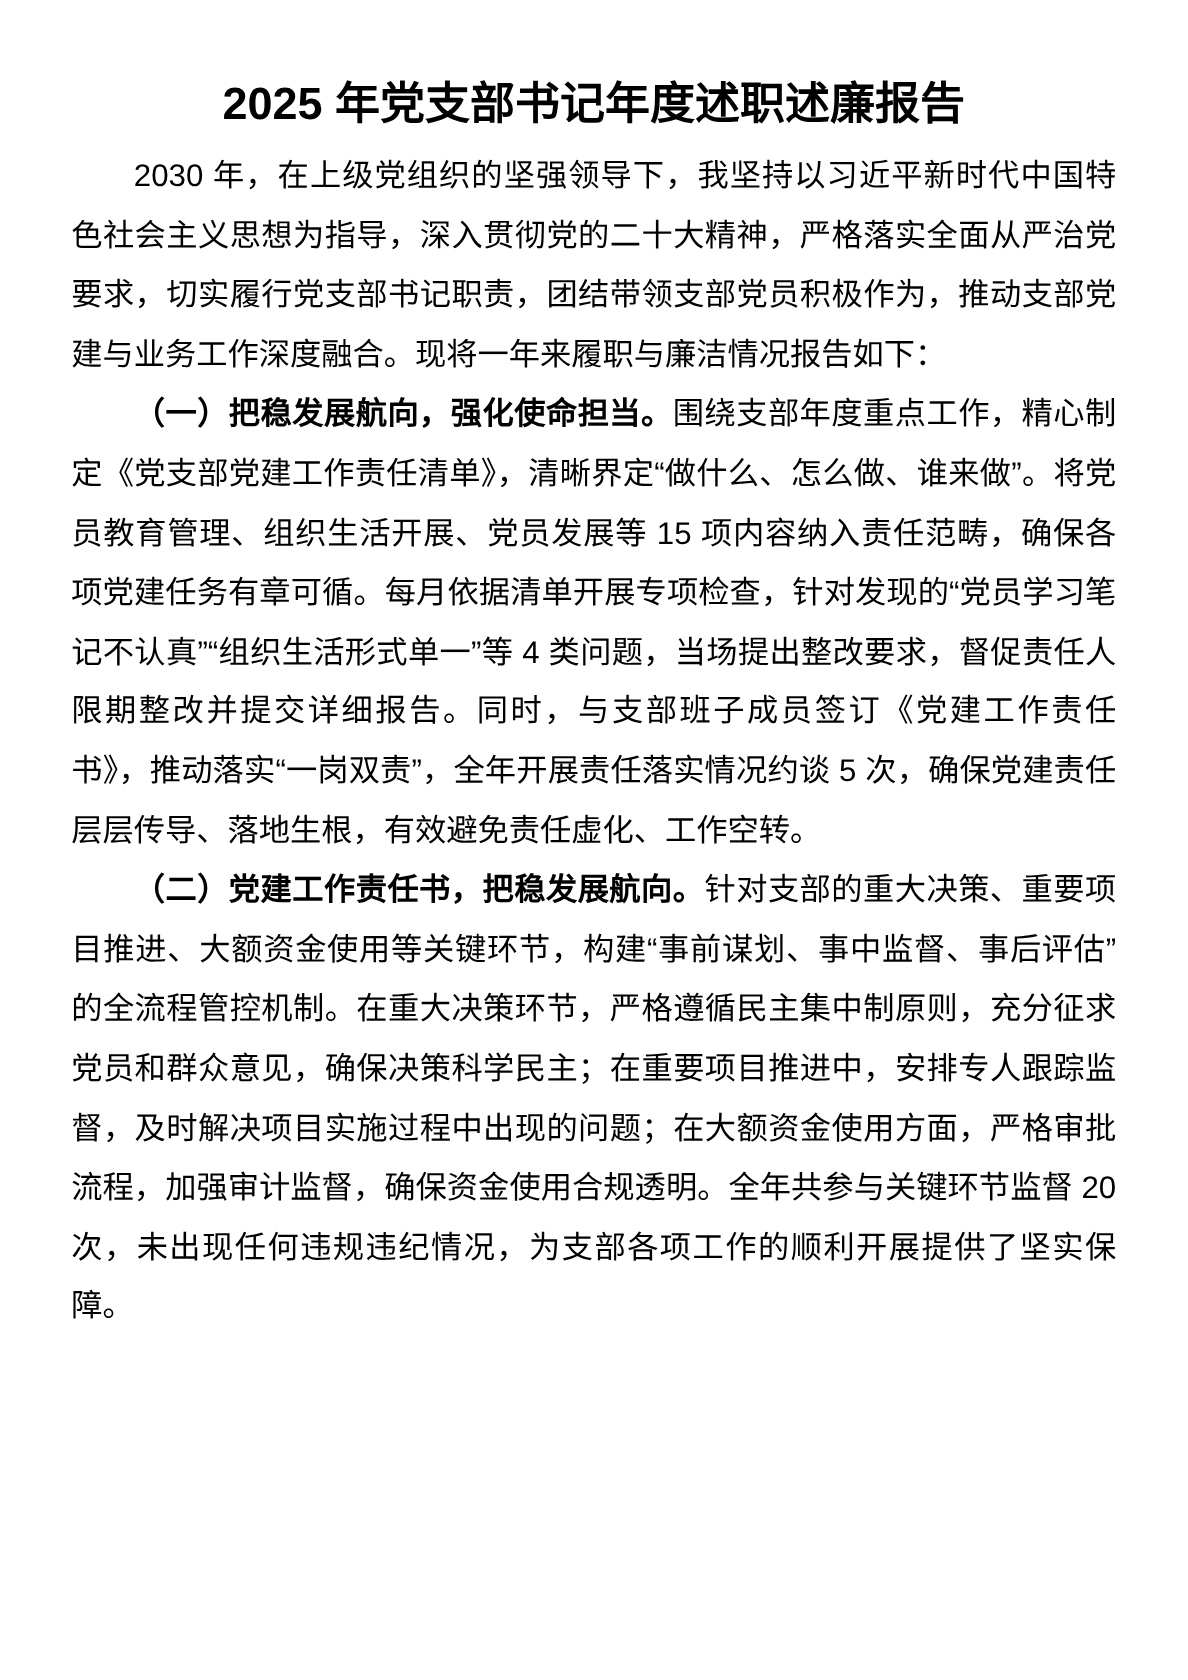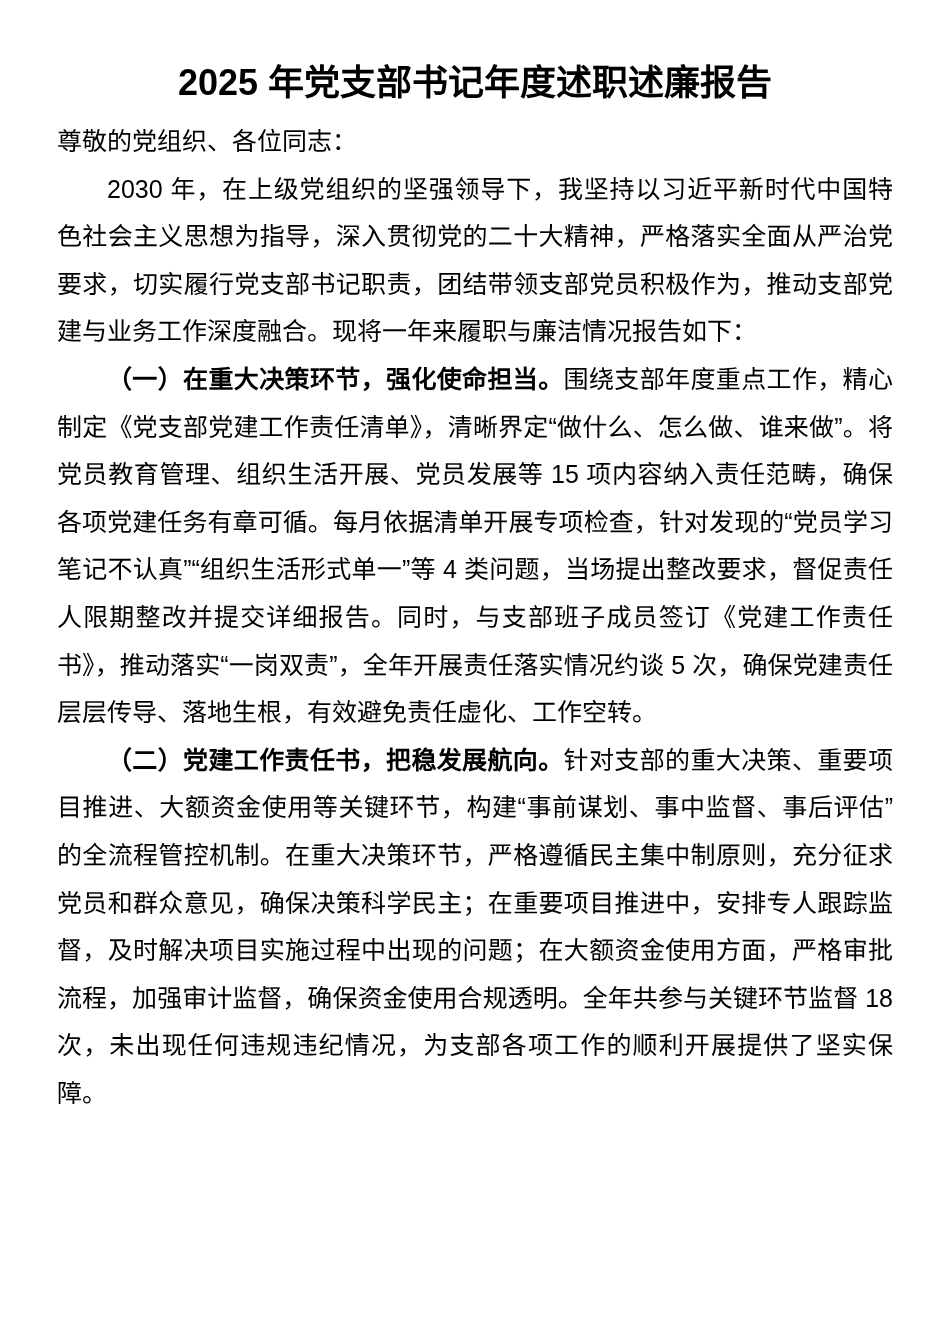--- a/index.html
+++ b/index.html
@@ -40,22 +40,21 @@
     font-weight: 700;
   }
 </style>
 </head>
 <body>
 
 <div class="page">
 
   <h1 class="doc-title">2025 年党支部书记年度述职述廉报告</h1>
 
-  <p class="para">尊敬的党组织、各位同志：</p>
 
   <p class="para indent">2030 年，在上级党组织的坚强领导下，我坚持以习近平新时代中国特色社会主义思想为指导，深入贯彻党的二十大精神，严格落实全面从严治党要求，切实履行党支部书记职责，团结带领支部党员积极作为，推动支部党建与业务工作深度融合。现将一年来履职与廉洁情况报告如下：</p>
 
 
-  <p class="para indent"><span class="lead">（一）在重大决策环节，强化使命担当。</span><span>围绕支部年度重点工作，精心制定《党支部党建工作责任清单》，清晰界定“做什么、怎么做、谁来做”。将党员教育管理、组织生活开展、党员发展等 15 项内容纳入责任范畴，确保各项党建任务有章可循。每月依据清单开展专项检查，针对发现的“党员学习笔记不认真”“组织生活形式单一”等 4 类问题，当场提出整改要求，督促责任人限期整改并提交详细报告。同时，与支部班子成员签订《党建工作责任书》，推动落实“一岗双责”，全年开展责任落实情况约谈 5 次，确保党建责任层层传导、落地生根，有效避免责任虚化、工作空转。</span></p>
+  <p class="para indent"><span class="lead">（一）把稳发展航向，强化使命担当。</span><span>围绕支部年度重点工作，精心制定《党支部党建工作责任清单》，清晰界定“做什么、怎么做、谁来做”。将党员教育管理、组织生活开展、党员发展等 15 项内容纳入责任范畴，确保各项党建任务有章可循。每月依据清单开展专项检查，针对发现的“党员学习笔记不认真”“组织生活形式单一”等 4 类问题，当场提出整改要求，督促责任人限期整改并提交详细报告。同时，与支部班子成员签订《党建工作责任书》，推动落实“一岗双责”，全年开展责任落实情况约谈 5 次，确保党建责任层层传导、落地生根，有效避免责任虚化、工作空转。</span></p>
 
-  <p class="para indent"><span class="lead">（二）党建工作责任书，把稳发展航向。</span><span>针对支部的重大决策、重要项目推进、大额资金使用等关键环节，构建“事前谋划、事中监督、事后评估”的全流程管控机制。在重大决策环节，严格遵循民主集中制原则，充分征求党员和群众意见，确保决策科学民主；在重要项目推进中，安排专人跟踪监督，及时解决项目实施过程中出现的问题；在大额资金使用方面，严格审批流程，加强审计监督，确保资金使用合规透明。全年共参与关键环节监督 18 次，未出现任何违规违纪情况，为支部各项工作的顺利开展提供了坚实保障。</span></p>
+  <p class="para indent"><span class="lead">（二）党建工作责任书，把稳发展航向。</span><span>针对支部的重大决策、重要项目推进、大额资金使用等关键环节，构建“事前谋划、事中监督、事后评估”的全流程管控机制。在重大决策环节，严格遵循民主集中制原则，充分征求党员和群众意见，确保决策科学民主；在重要项目推进中，安排专人跟踪监督，及时解决项目实施过程中出现的问题；在大额资金使用方面，严格审批流程，加强审计监督，确保资金使用合规透明。全年共参与关键环节监督 20 次，未出现任何违规违纪情况，为支部各项工作的顺利开展提供了坚实保障。</span></p>
 
 </div>
 
 </body></html>

